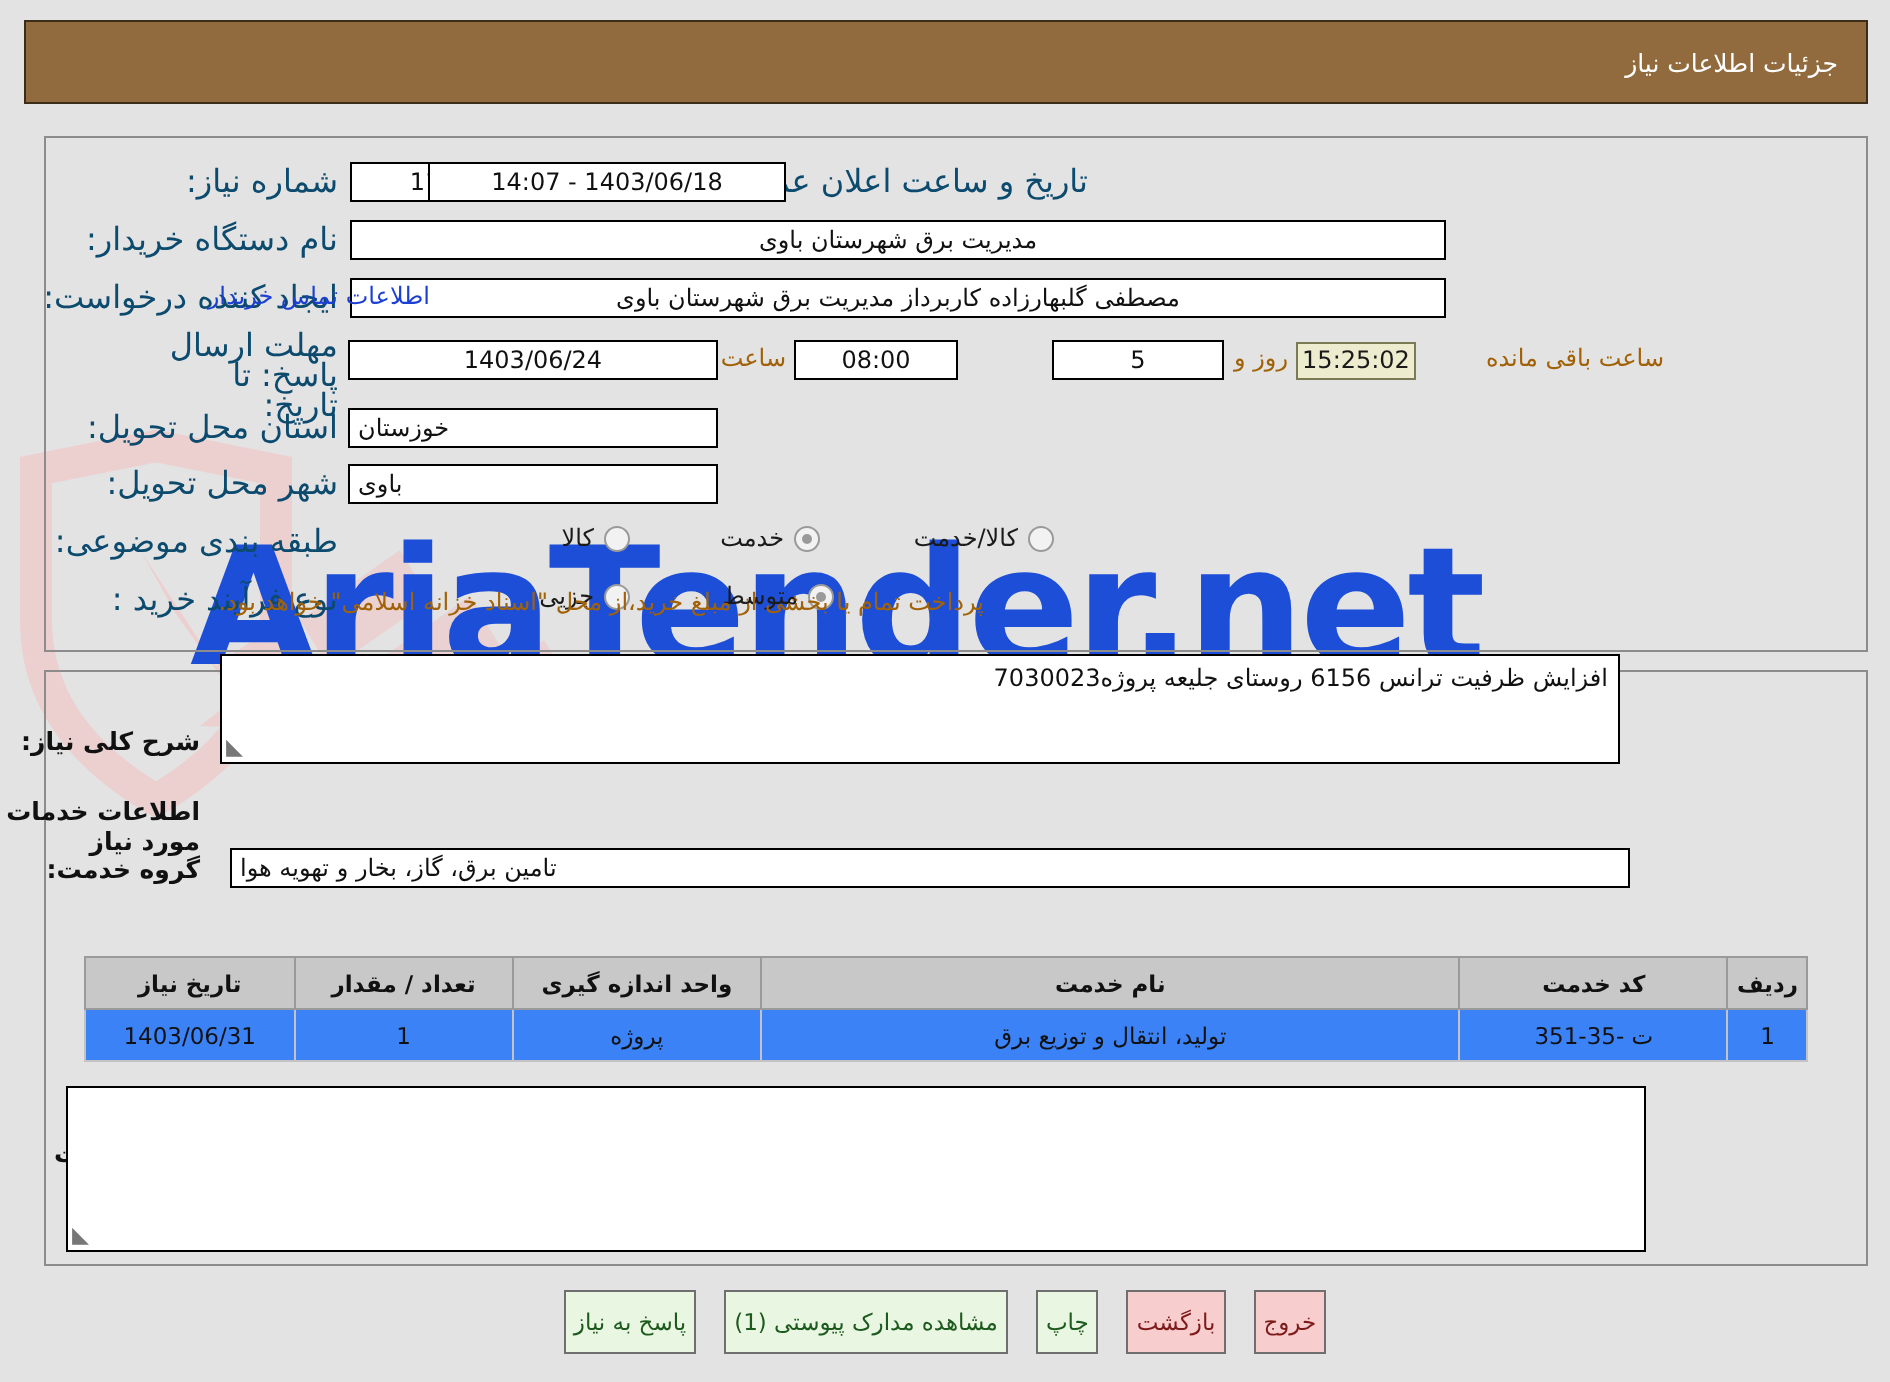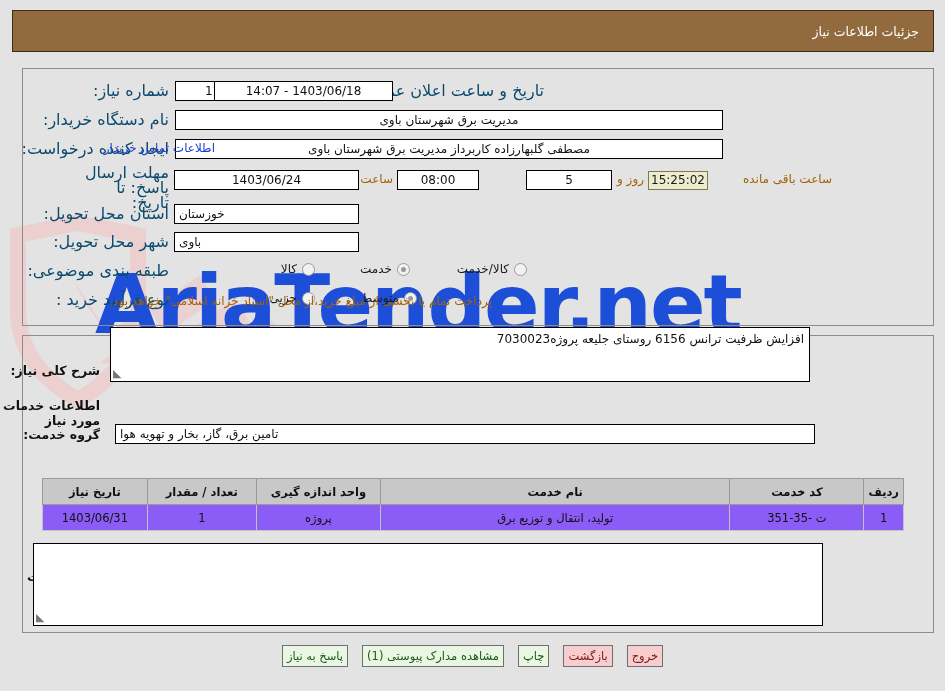--- a/index.html
+++ b/index.html
@@ -185,21 +185,21 @@
     background: #c8c8c8;
     border: 1px solid #9a9a9a;
     font-size: 11.5px;
     font-weight: bold;
     color: #111;
     height: 26px;
     padding: 0 4px;
     text-align: center;
   }
   table.grid td {
-    background: #8b5cf6;
+    background: #3b82f6;
     border: 1px solid #c3c3c3;
     font-size: 11.5px;
     color: #111;
     height: 26px;
     padding: 0 4px;
     text-align: center;
   }
   .num { direction: ltr; unicode-bidi: embed; }
 
   
@@ -209,21 +209,21 @@
     width: 945px;
     display: flex;
     flex-direction: row;
     justify-content: center;
     align-items: center;
     gap: 14px;
     z-index: 3;
   }
   .btn {
     border: 1px solid #6f6f6f;
-    height: 22px;
+    height: 32px;
     font-size: 11.5px;
     padding: 0 4px;
     display: flex;
     align-items: center;
     justify-content: center;
     cursor: pointer;
     line-height: 20px;
   }
   .btn.green { background: #e9f6e2; color: #1d5a1d; }
   .btn.pink  { background: #f8cdcd; color: #7d1a1a; }

